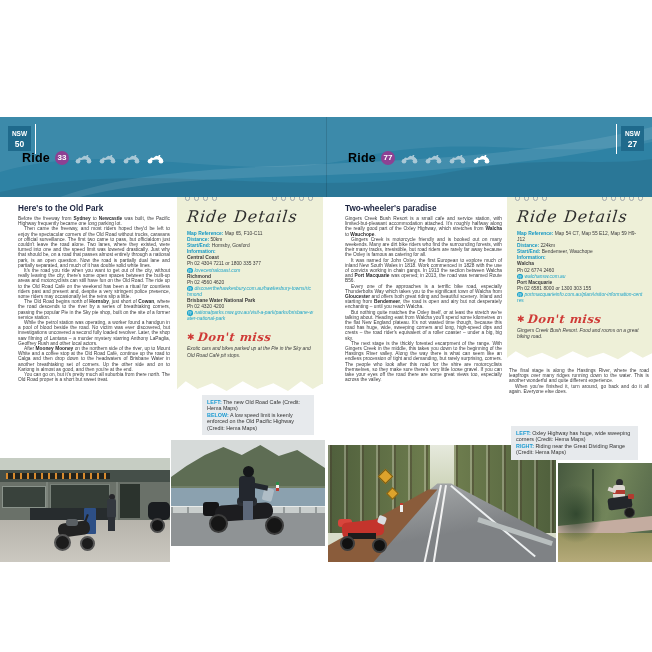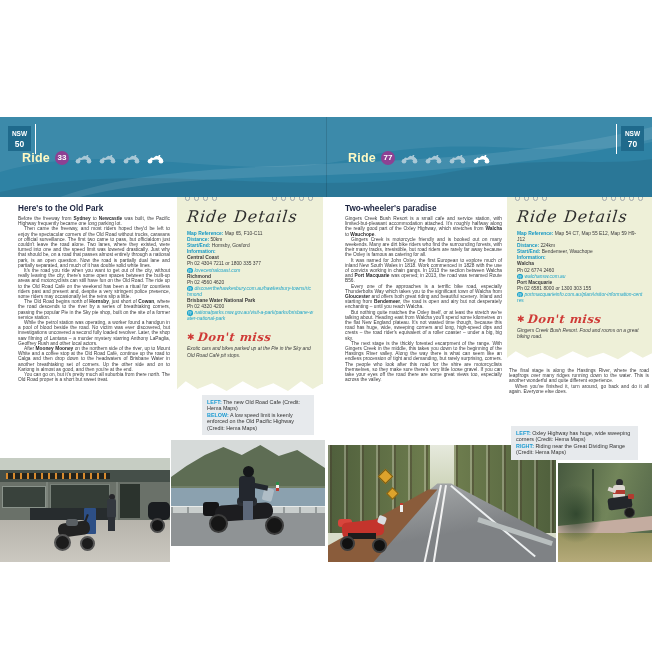--- a/index.html
+++ b/index.html
@@ -9,21 +9,21 @@
   
   .band{position:absolute;left:0;top:117px;width:652px;height:80px;background:#2e82a4;overflow:hidden;}
   .band svg.waves{position:absolute;left:0;top:0;}
   .band-split{position:absolute;left:326px;top:0;width:1px;height:80px;background:rgba(0,0,0,0.13);}
   .tab{position:absolute;top:9px;width:23px;height:25px;background:#1f6a8c;color:#fff;
        text-align:center;font-size:6.5px;font-weight:bold;line-height:1.35;padding-top:4px;box-sizing:border-box;}
   .tab .pg{font-size:8.5px;}
   .tab-line{position:absolute;top:7px;width:1px;height:30px;background:#ffffff;}
   .hgroup{position:absolute;top:33px;}
   .ride-row{display:flex;align-items:center;gap:5px;height:16px;}
-  .ride-word{color:#fef9c3;font-size:12.5px;font-weight:bold;letter-spacing:0.2px;}
+  .ride-word{color:#000000;font-size:12.5px;font-weight:bold;letter-spacing:0.2px;}
   .badge{width:14px;height:14px;border-radius:50%;background:#8d4193;color:#fff;font-size:8px;
          font-weight:bold;text-align:center;line-height:14px;}
   .moto{width:19px;height:11px;fill:#a9c8d6;}
   .moto.hl{fill:#ffffff;}
   .page-title{color:#fff;font-size:19px;font-weight:bold;letter-spacing:-0.3px;margin-top:2px;}
 
   
   .col{position:absolute;color:#3b3b3d;}
   .col h3{margin:0 0 3px 0;font-size:8.2px;color:#1c2440;}
   .col p{margin:0;font-size:4.8px;line-height:5.2px;text-align:justify;}
@@ -82,21 +82,21 @@
     <div class="band-split"></div>
 
     <div class="tab" style="left:8px;">
       <div>NSW</div>
       <div class="pg">50</div>
     </div>
     <div class="tab-line" style="left:35px;"></div>
 
     <div class="tab" style="right:8px;">
       <div>NSW</div>
-      <div class="pg">70</div>
+      <div class="pg">27</div>
     </div>
     <div class="tab-line" style="right:35px;"></div>
 
     <div class="hgroup" style="left:22px;">
       <div class="ride-row">
         <span class="ride-word">Ride</span>
         <span class="badge">33</span>
         <svg class="moto">
             <use href="#motoSym"></use>
           </svg>

